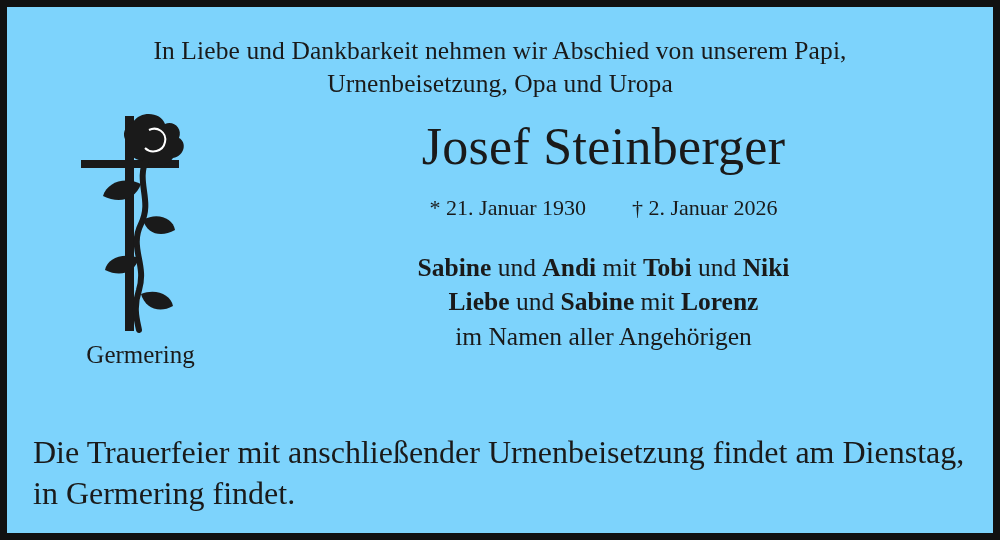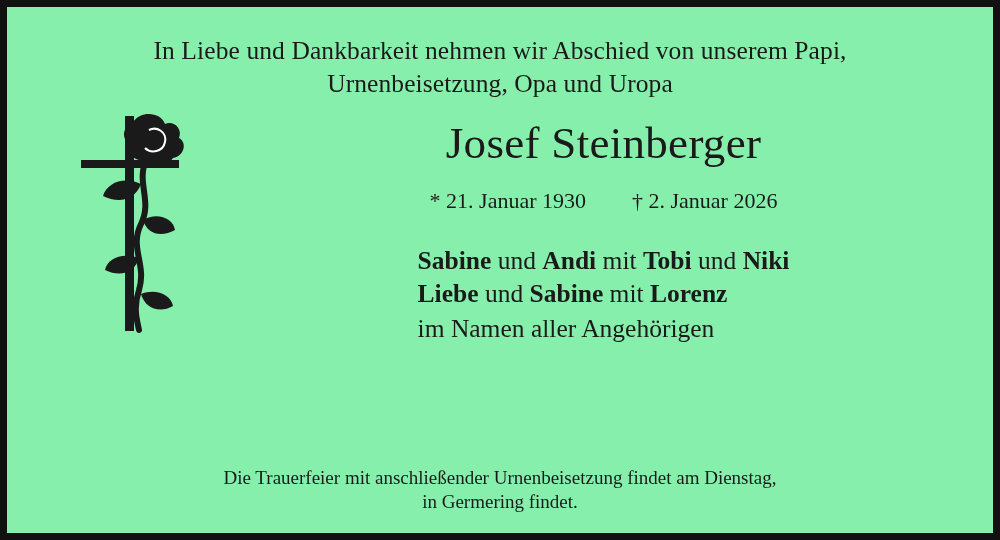--- a/index.html
+++ b/index.html
@@ -12,21 +12,21 @@
     height: 540px;
     font-family: "Liberation Serif", serif;
     color: #1a1a1a;
     overflow: hidden;
   }
   .obituary {
     position: relative;
     box-sizing: border-box;
     width: 1000px;
     height: 540px;
-    background: #86efac;
+    background: #7dd3fc;
     border: 5px solid #111111;
     padding: 0;
   }
   .inner {
     box-sizing: border-box;
     width: 100%;
     height: 100%;
     border: 2px solid #111111;
     margin: 0;
     padding: 20px 26px 10px 26px;
@@ -71,48 +71,48 @@
     line-height: 1;
   }
   .text-col {
     flex: 1 1 auto;
     display: flex;
     flex-direction: column;
     align-items: center;
     padding-right: 8px;
   }
   .name {
-    font-size: 45px;
+    font-size: 52px;
     line-height: 1.05;
     letter-spacing: 0.3px;
     margin-top: 14px;
     white-space: nowrap;
   }
   .dates {
     font-size: 22px;
     margin-top: 20px;
     display: flex;
     gap: 46px;
     white-space: nowrap;
   }
   .family {
     margin-top: 30px;
-    text-align: left;
+    text-align: center;
     font-size: 25.5px;
     line-height: 1.33;
   }
   .family .b { font-weight: bold; }
   .family .line { white-space: nowrap; }
   .family .closing { margin-top: 1px; }
 
   
   .footer {
     margin-top: auto;
-    text-align: center;
-    font-size: 19px;
+    text-align: left;
+    font-size: 32px;
     line-height: 1.3;
     padding-bottom: 8px;
   }
   .footer div { white-space: nowrap; }
 </style>
 </head>
 <body>
 
 <div class="obituary">
   <div class="inner">
@@ -137,20 +137,21 @@
           <path d="M88 22 C 96 18, 106 24, 104 34 C 102 44, 90 46, 84 40" fill="none" stroke="#ffffff" stroke-width="2"></path>
 
           <path d="M86 50 C 74 74, 92 92, 80 116 C 68 140, 86 156, 78 182
                    C 72 200, 76 212, 78 222" fill="none" stroke="#1a1a1a" stroke-width="6" stroke-linecap="round"></path>
 
           <path d="M80 76 C 64 68, 46 74, 42 88 C 58 96, 74 92, 80 76 Z" fill="#1a1a1a"></path>
           <path d="M82 112 C 96 104, 112 110, 114 122 C 100 130, 86 126, 82 112 Z" fill="#1a1a1a"></path>
           <path d="M78 150 C 62 144, 46 150, 44 162 C 60 170, 74 164, 78 150 Z" fill="#1a1a1a"></path>
           <path d="M80 186 C 94 180, 110 186, 112 198 C 98 206, 84 200, 80 186 Z" fill="#1a1a1a"></path>
         </svg>
+        <div class="place">Germering</div>
       </div>
 
       <div class="text-col">
         <div class="name">Josef Steinberger</div>
         <div class="dates">
           <span>* 21. Januar 1930</span>
           <span>† 2. Januar 2026</span>
         </div>
         <div class="family">
           <div class="line" id="fam0"><span class="b">Sabine</span><span> und </span><span class="b">Andi</span><span> mit </span><span class="b">Tobi</span><span> und </span><span class="b">Niki</span></div>

